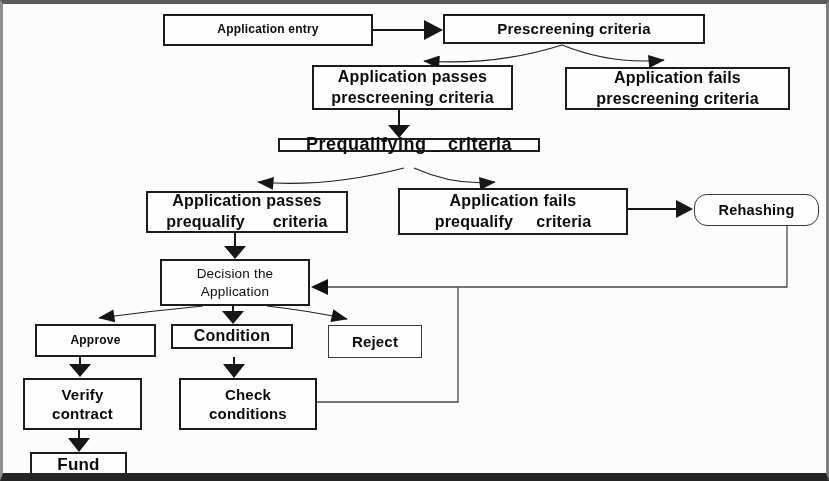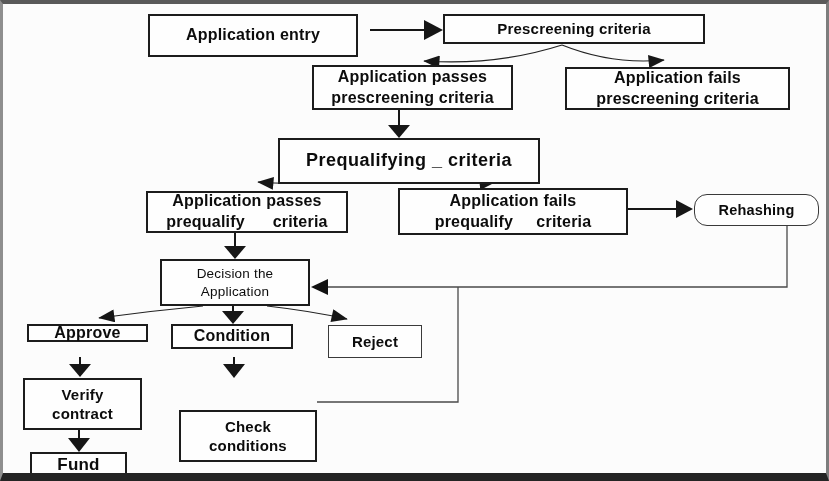--- a/index.html
+++ b/index.html
@@ -22,34 +22,34 @@
     position:absolute;z-index:2;box-sizing:border-box;
     background:#fefefe;
     border:2px solid #1c1c1c;
     color:#0c0c0c;
     display:flex;align-items:center;justify-content:center;
     text-align:center;white-space:pre-wrap;
     font-weight:bold;font-size:16px;line-height:1.3;
     letter-spacing:0.2px;
   }
   .b1{border-width:1px;border-color:#3a3a3a;}
-  .n-entry        {left:148px;top:14px;width:210px;height:43px;font-size:16px;}
+  .n-entry        {left:163px;top:14px;width:210px;height:32px;font-size:12px;}
   .n-prescreen    {left:443px;top:14px;width:262px;height:30px;font-size:15px;}
   .n-pass-pre     {left:312px;top:65px;width:201px;height:45px;}
   .n-fail-pre     {left:565px;top:67px;width:225px;height:43px;}
-  .n-prequal      {left:278px;top:138px;width:262px;height:46px;font-size:18px;letter-spacing:0.5px;}
+  .n-prequal      {left:278px;top:138px;width:262px;height:14px;font-size:18px;letter-spacing:0.5px;}
   .n-pass-pq      {left:146px;top:191px;width:202px;height:42px;}
   .n-fail-pq      {left:398px;top:188px;width:230px;height:47px;}
   .n-rehash       {left:694px;top:194px;width:125px;height:32px;font-size:14.5px;border-radius:13px;}
   .n-decision     {left:160px;top:259px;width:150px;height:47px;font-weight:normal;font-size:13.5px;}
-  .n-approve      {left:27px;top:324px;width:121px;height:18px;font-size:16px;}
+  .n-approve      {left:35px;top:324px;width:121px;height:33px;font-size:12px;}
   .n-condition    {left:171px;top:324px;width:122px;height:25px;font-size:16px;}
   .n-reject       {left:328px;top:325px;width:94px;height:33px;font-size:15px;}
   .n-verify       {left:23px;top:378px;width:119px;height:52px;font-size:15px;}
-  .n-check        {left:179px;top:378px;width:138px;height:52px;font-size:15px;margin-top:32px;}
+  .n-check        {left:179px;top:378px;width:138px;height:52px;font-size:15px;}
   .n-fund         {left:30px;top:452px;width:97px;height:26px;font-size:17px;align-items:flex-start;}
 </style>
 </head>
 <body>
 
 <div class="frame">
 
   <svg class="connectors" width="829" height="481" viewBox="0 0 829 481">
     <defs>
       <marker id="ah" viewBox="0 0 10 8" refX="9.5" refY="4" markerUnits="userSpaceOnUse" markerWidth="17" markerHeight="13" orient="auto">

